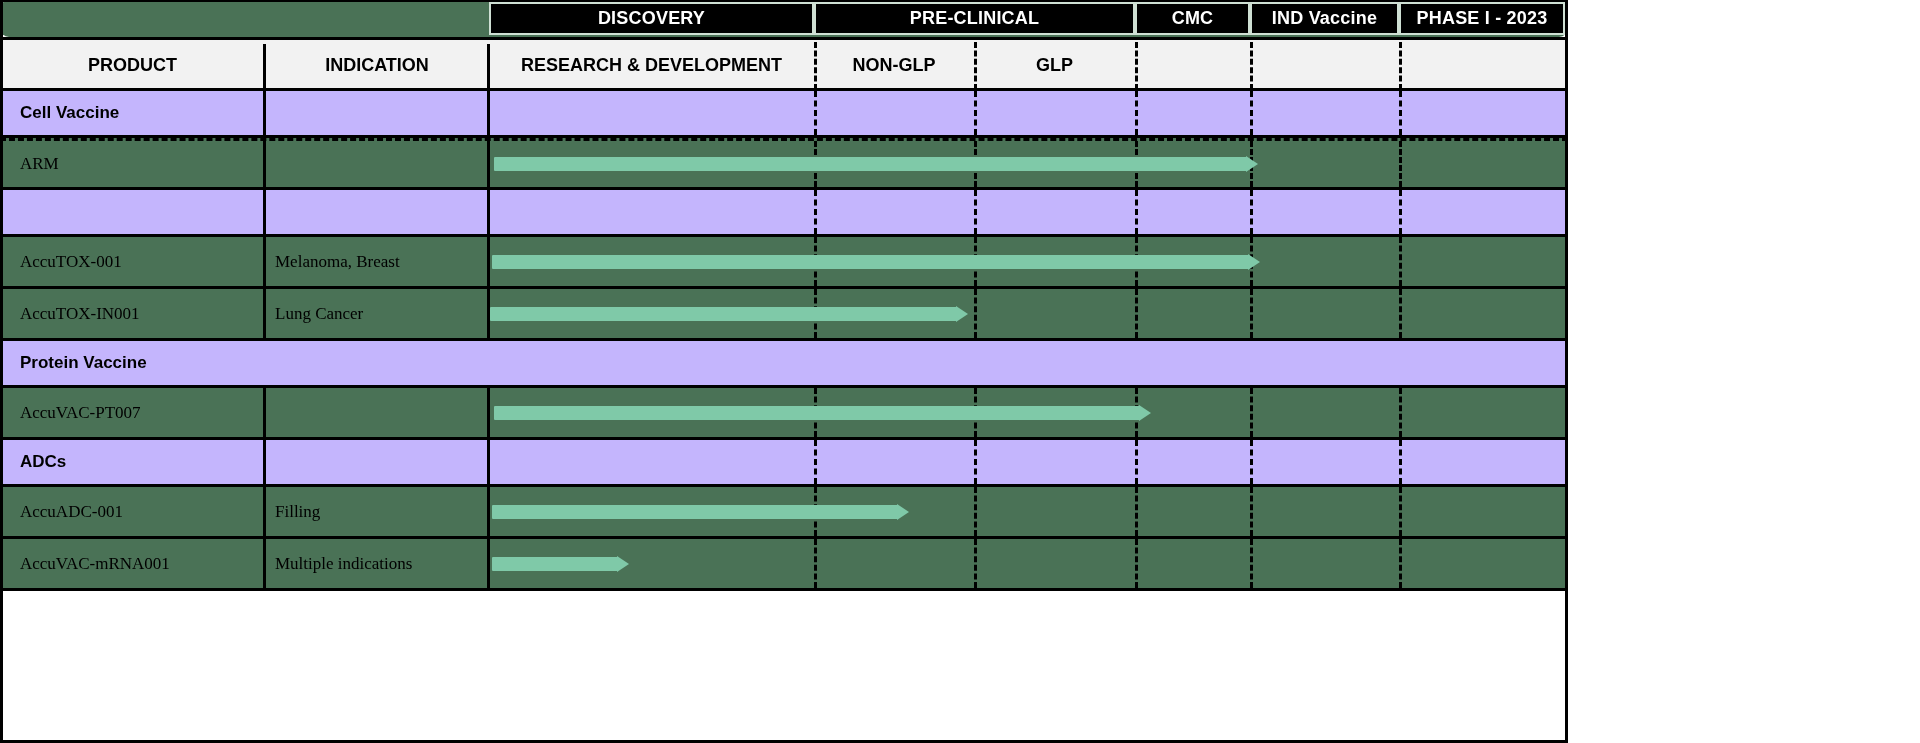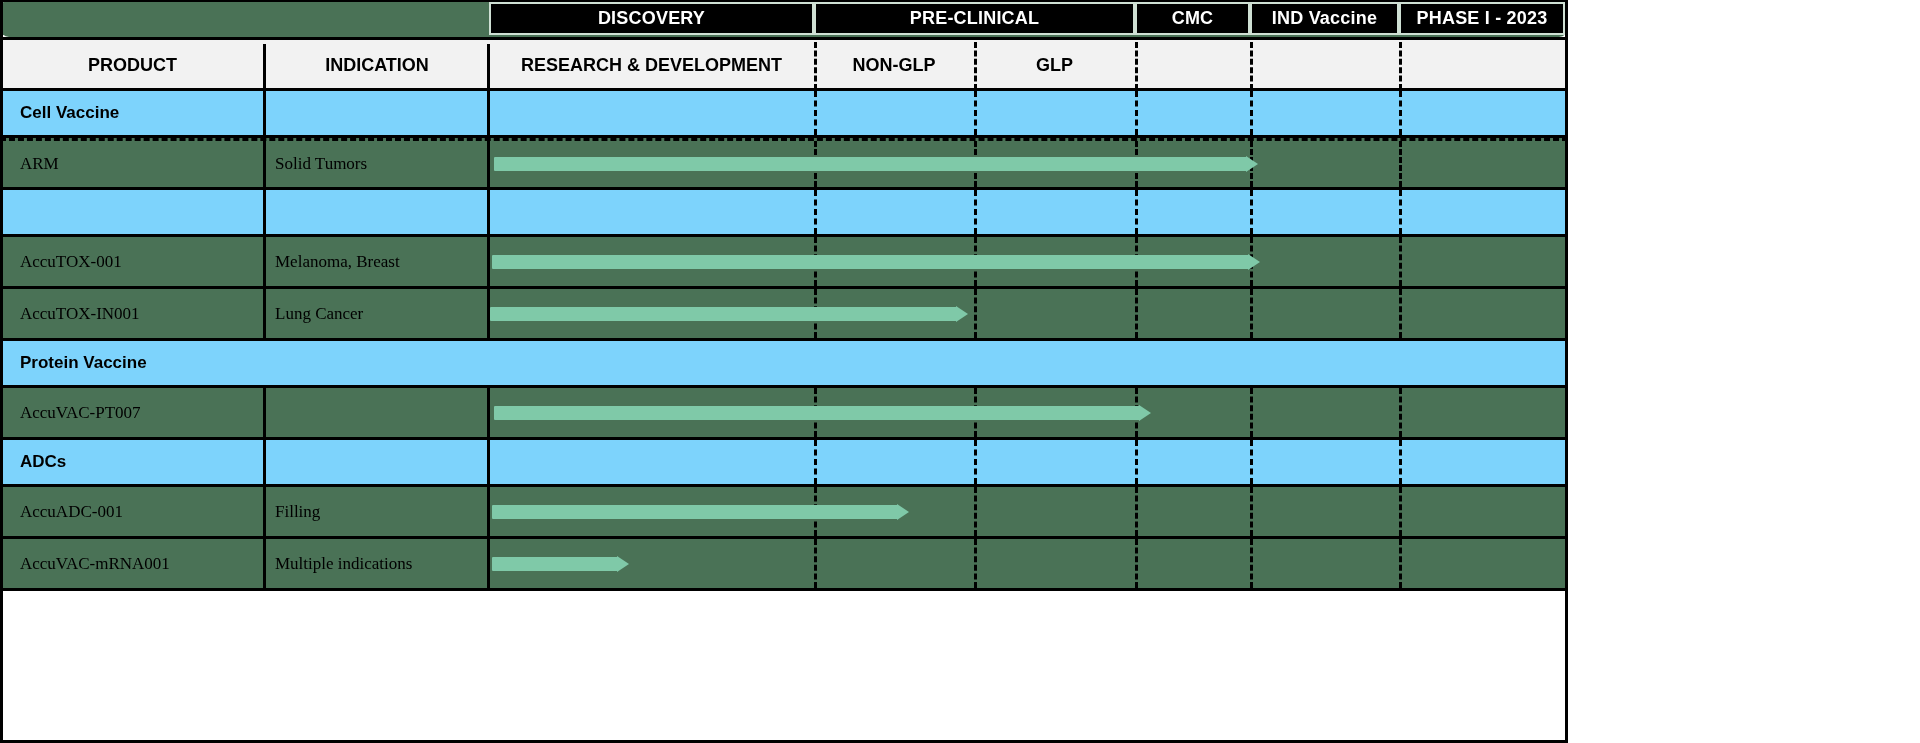--- a/index.html
+++ b/index.html
@@ -82,21 +82,21 @@
   .rows {
     position: absolute;
     left: 0; top: 91px;
     width: 1568px;
   }
   .row {
     position: relative;
     width: 1568px;
     border-bottom: 3px solid #000;
   }
-  .row.cat    { background: #7dd3fc; height: 47px; text-align: center; }
+  .row.cat    { background: #c4b5fd; height: 47px; text-align: center; }
   .row.prod   { background: #4a7256; height: 52px; font-family: Liberation Serif, serif; }
   .row.dashedtop { border-top: 3px dashed #000; }
 
   .cell-product {
     position: absolute;
     left: 0; top: 0;
     width: 265px; height: 100%;
     display: flex; align-items: center;
     padding-left: 20px;
     font-size: 17px; color: #000;
@@ -187,21 +187,20 @@
       <div class="vdash" style="left:814px;"></div>
       <div class="vdash" style="left:974px;"></div>
       <div class="vdash" style="left:1135px;"></div>
       <div class="vdash" style="left:1250px;"></div>
       <div class="vdash" style="left:1399px;"></div>
     </div>
 
     <div class="row prod dashedtop">
       <div class="cell-product">ARM</div>
       <div class="vsep" style="left:263px;"></div>
-      <div class="cell-indication">Solid Tumors</div>
       <div class="vsep" style="left:487px;"></div>
       <div class="vdash" style="left:814px;"></div>
       <div class="vdash" style="left:974px;"></div>
       <div class="vdash" style="left:1135px;"></div>
       <div class="vdash" style="left:1250px;"></div>
       <div class="vdash" style="left:1399px;"></div>
       <div class="bar" style="left:494px;width:753px;"></div>
     </div>
 
     <div class="row cat">

